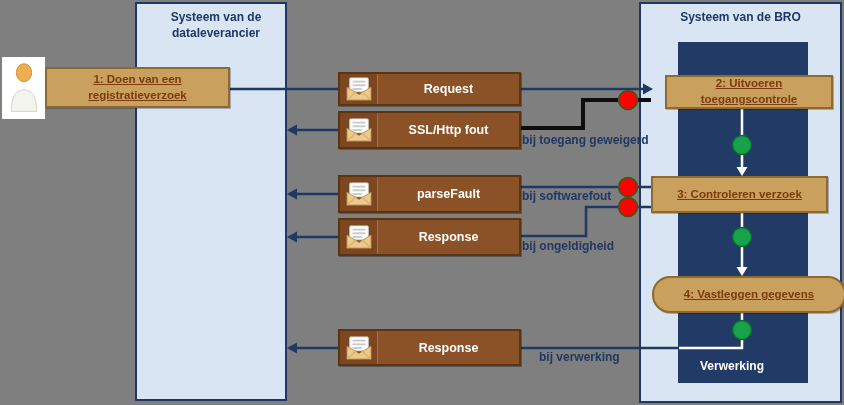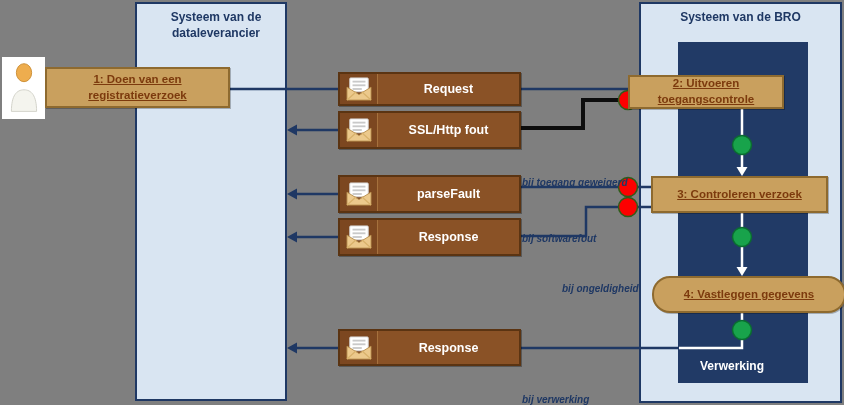--- a/index.html
+++ b/index.html
@@ -20,40 +20,40 @@
   .lane{position:absolute;left:678px;top:42px;width:130px;height:341px;background:var(--lane-fill);}
   .lane-label{position:absolute;left:678px;top:359px;width:108px;text-align:center;
     font-size:12px;font-weight:bold;color:#fff;}
   .actor{position:absolute;left:2px;top:57px;width:43px;height:62px;background:#fff;
     display:flex;align-items:center;justify-content:center;}
   .step{position:absolute;background:var(--step-fill);border:2px solid var(--step-border);
     color:var(--step-text);font-weight:bold;font-size:11.5px;display:flex;align-items:center;
     justify-content:center;text-align:center;line-height:1.35;padding:0 6px;
     box-shadow:1px 1px 0 rgba(0,0,0,.25);text-decoration:underline;}
   .step1{left:45px;top:67px;width:185px;height:41px;}
-  .step2{left:628px;top:75px;width:156px;height:34px;}
+  .step2{left:665px;top:75px;width:168px;height:34px;}
   .step3{left:651px;top:176px;width:177px;height:37px;}
   .step4{left:652px;top:276px;width:194px;height:37px;border-radius:18px;}
   .msg{position:absolute;left:338px;width:183px;background:var(--message-fill);
     border:2px solid var(--message-border);display:flex;box-shadow:1px 1px 0 rgba(0,0,0,.3);}
   .msg .env{width:38px;flex:0 0 38px;background:#7c4720;border-right:1px solid #a5713d;
     display:flex;align-items:center;justify-content:center;}
   .msg .msg-label{flex:1;display:flex;align-items:center;justify-content:center;
     color:var(--message-text);font-weight:bold;font-size:12.5px;}
   .msg-request{top:72px;height:34px;}
   .msg-ssl{top:111px;height:38px;}
   .msg-parsefault{top:175px;height:38px;}
   .msg-response1{top:218px;height:38px;}
   .msg-response2{top:329px;height:37px;}
-  .cond{position:absolute;font-size:10px;font-weight:bold;font-style:italic;
-    color:var(--panel-border);white-space:nowrap;margin-top:44px;}
+  .cond{position:absolute;font-size:12px;font-weight:bold;
+    color:var(--panel-border);white-space:nowrap;}
   .cond1{left:522px;top:133px;}
   .cond2{left:522px;top:189px;}
-  .cond3{left:522px;top:239px;padding-left:40px;}
-  .cond4{left:522px;top:350px;}
+  .cond3{left:522px;top:239px;}
+  .cond4{left:522px;top:350px;padding-left:17px;}
   svg.connectors{position:absolute;left:0;top:0;pointer-events:none;}
   .ln{stroke:var(--connector);stroke-width:2.5;fill:none;}
   .ln-black{stroke:var(--error-path);stroke-width:4;fill:none;}
   .ln-white{stroke:var(--lifeline);stroke-width:2.5;fill:none;}
   .ah{fill:var(--connector);}
   .ah-white{fill:var(--lifeline);}
   .dot-red{fill:var(--status-error);stroke:#2f5d1a;stroke-width:1.5;}
   .dot-green{fill:var(--status-ok);stroke:#0b6c31;stroke-width:1.5;}
 </style>
 </head>

